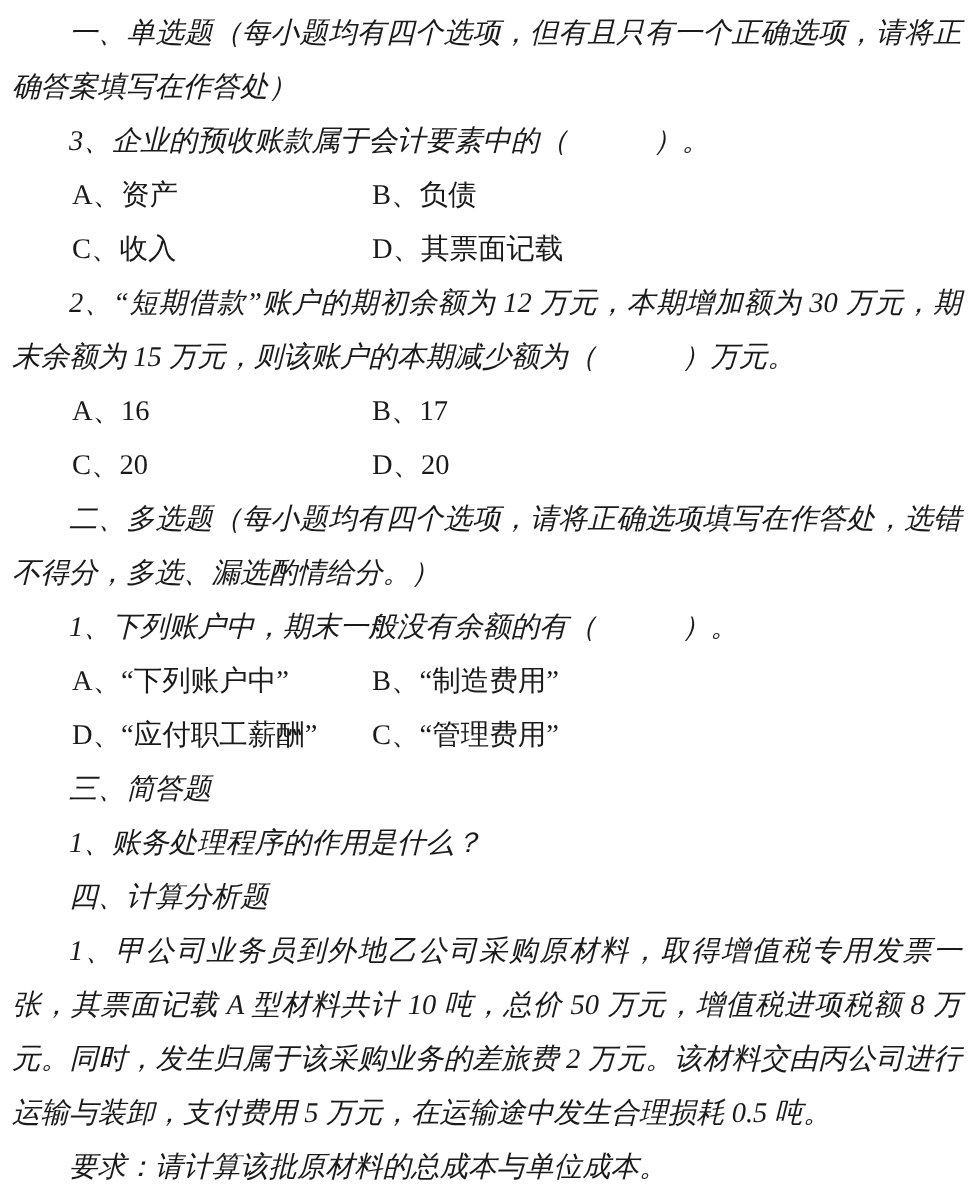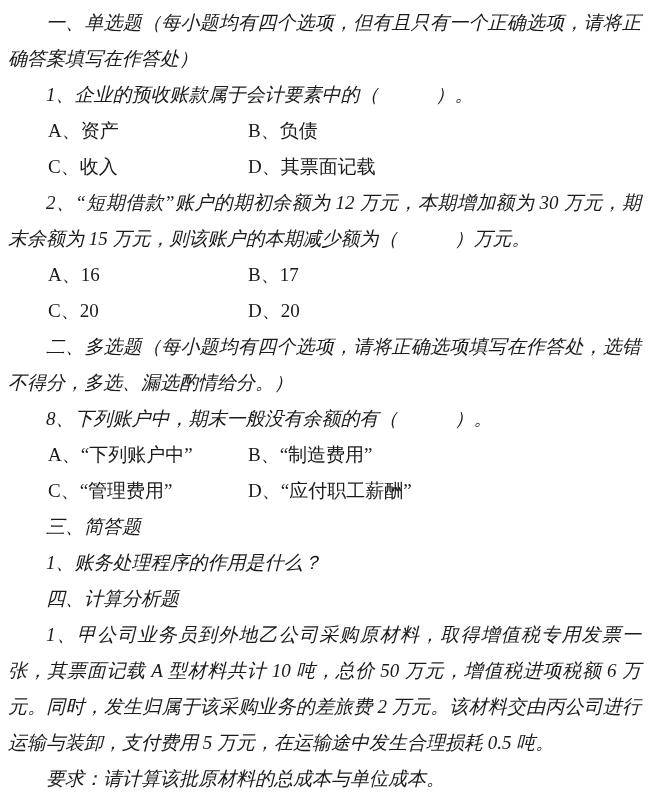--- a/index.html
+++ b/index.html
@@ -31,21 +31,21 @@
     white-space: nowrap;
   }
 </style>
 </head>
 <body>
 
 <div>
 
   <p class="para">一、单选题（每小题均有四个选项，但有且只有一个正确选项，请将正确答案填写在作答处）</p>
 
-  <p class="para">1、企业的预收账款属于会计要素中的（　　　）。</p>
+  <p class="para">3、企业的预收账款属于会计要素中的（　　　）。</p>
   <div class="options-row">
     <span>A、资产</span>
     <span>B、负债</span>
   </div>
   <div class="options-row">
     <span>C、收入</span>
     <span>D、其票面记载</span>
   </div>
 
   <p class="para">2、“短期借款”账户的期初余额为 12 万元，本期增加额为 30 万元，期末余额为 15 万元，则该账户的本期减少额为（　　　）万元。</p>
@@ -53,30 +53,30 @@
     <span>A、16</span>
     <span>B、17</span>
   </div>
   <div class="options-row">
     <span>C、20</span>
     <span>D、20</span>
   </div>
 
   <p class="para">二、多选题（每小题均有四个选项，请将正确选项填写在作答处，选错不得分，多选、漏选酌情给分。）</p>
 
-  <p class="para">8、下列账户中，期末一般没有余额的有（　　　）。</p>
+  <p class="para">1、下列账户中，期末一般没有余额的有（　　　）。</p>
   <div class="options-row">
     <span>A、“下列账户中”</span>
     <span>B、“制造费用”</span>
   </div>
   <div class="options-row">
+    <span>D、“应付职工薪酬”</span>
     <span>C、“管理费用”</span>
-    <span>D、“应付职工薪酬”</span>
   </div>
 
   <p class="para">三、简答题</p>
   <p class="para">1、账务处理程序的作用是什么？</p>
 
   <p class="para">四、计算分析题</p>
-  <p class="para">1、甲公司业务员到外地乙公司采购原材料，取得增值税专用发票一张，其票面记载 A 型材料共计 10 吨，总价 50 万元，增值税进项税额 6 万元。同时，发生归属于该采购业务的差旅费 2 万元。该材料交由丙公司进行运输与装卸，支付费用 5 万元，在运输途中发生合理损耗 0.5 吨。</p>
+  <p class="para">1、甲公司业务员到外地乙公司采购原材料，取得增值税专用发票一张，其票面记载 A 型材料共计 10 吨，总价 50 万元，增值税进项税额 8 万元。同时，发生归属于该采购业务的差旅费 2 万元。该材料交由丙公司进行运输与装卸，支付费用 5 万元，在运输途中发生合理损耗 0.5 吨。</p>
   <p class="para">要求：请计算该批原材料的总成本与单位成本。</p>
 
 </div>
 
 </body></html>

